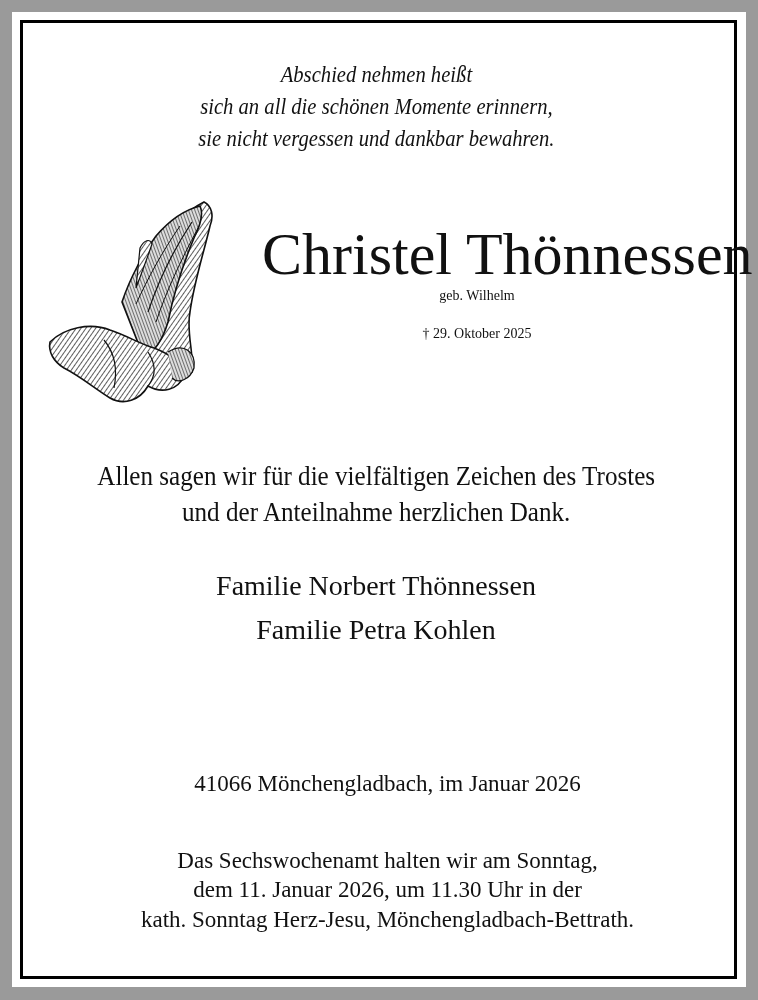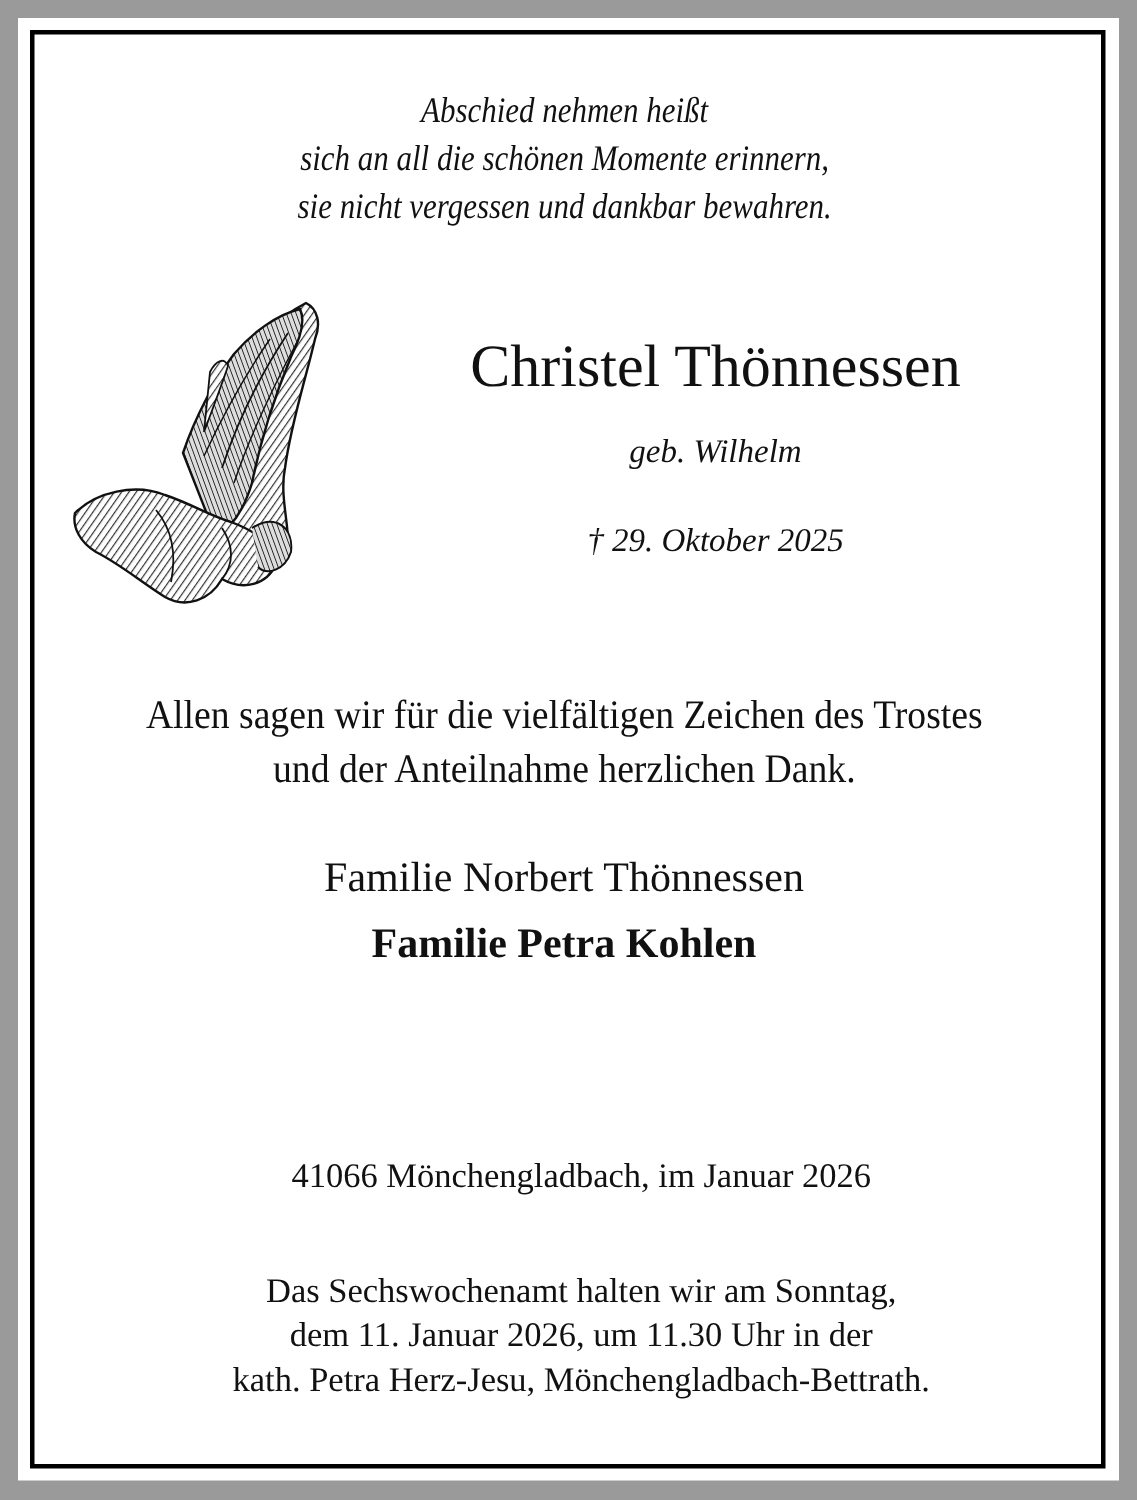--- a/index.html
+++ b/index.html
@@ -31,25 +31,24 @@
       white-space: nowrap;
     }
     .verse {
       font-style: italic;
       font-size: 24px;
       transform: scaleX(0.86);
       transform-origin: 379px 0;
     }
     .name-block .line { left: 262px; width: 430px; right: auto; }
     .name {
-      font-size: 40px;
+      font-size: 60px;
     }
     .sub {
-      font-size: 22px;
-      font-style: italic;
+      font-size: 14px;
     }
     .thanks {
       font-size: 27px;
       transform: scaleX(0.93);
       transform-origin: 379px 0;
     }
     .family {
       font-size: 28px;
     }
     .small {
@@ -100,33 +99,33 @@
 
     <path d="M6 150 C20 136 46 130 66 138 C84 144 96 152 110 156 C126 162 138 170 140 184 C134 198 118 202 104 194 C96 208 80 214 66 206 C50 196 36 184 20 176 C10 170 4 160 6 150 Z" fill="url(#hatch)" stroke="#111" stroke-width="1.6"></path>
     <path d="M60 148 C70 160 74 176 70 196" fill="none" stroke="#111" stroke-width="1.2"></path>
     <path d="M104 160 C112 172 112 184 104 194" fill="none" stroke="#111" stroke-width="1.2"></path>
     <path d="M124 160 C140 150 152 160 150 176 C146 188 134 192 128 186" fill="url(#hatch2)" stroke="#111" stroke-width="1.3"></path>
   </svg>
 
   <div class="name-block">
     <div class="line name" style="top:220px;">Christel Thönnessen</div>
     <div class="line sub" style="top:288px;">geb. Wilhelm</div>
-    <div class="line sub" style="top:326px;margin-top:21px;">† 29. Oktober 2025</div>
+    <div class="line sub" style="top:326px;">† 29. Oktober 2025</div>
   </div>
 
   <div>
     <div class="line thanks" style="top:461px;">Allen sagen wir für die vielfältigen Zeichen des Trostes</div>
     <div class="line thanks" style="top:497px;">und der Anteilnahme herzlichen Dank.</div>
   </div>
 
   <div>
     <div class="line family" style="top:570px;">Familie Norbert Thönnessen</div>
-    <div class="line family" style="top:614px;font-weight:bold;">Familie Petra Kohlen</div>
+    <div class="line family" style="top:614px;">Familie Petra Kohlen</div>
   </div>
 
   <div class="line small" style="top:771px;">41066 Mönchengladbach, im Januar 2026</div>
 
   <div>
     <div class="line small" style="top:848px;text-align:center;">Das Sechswochenamt halten wir am Sonntag,</div>
     <div class="line small" style="top:877px;font-family:Liberation Serif, serif;">dem 11. Januar 2026, um 11.30 Uhr in der</div>
-    <div class="line small" style="top:907px;">kath. Petra Herz-Jesu, Mönchengladbach-Bettrath.</div>
+    <div class="line small" style="top:907px;">kath. Sonntag Herz-Jesu, Mönchengladbach-Bettrath.</div>
   </div>
 </div>
 
 </body></html>

